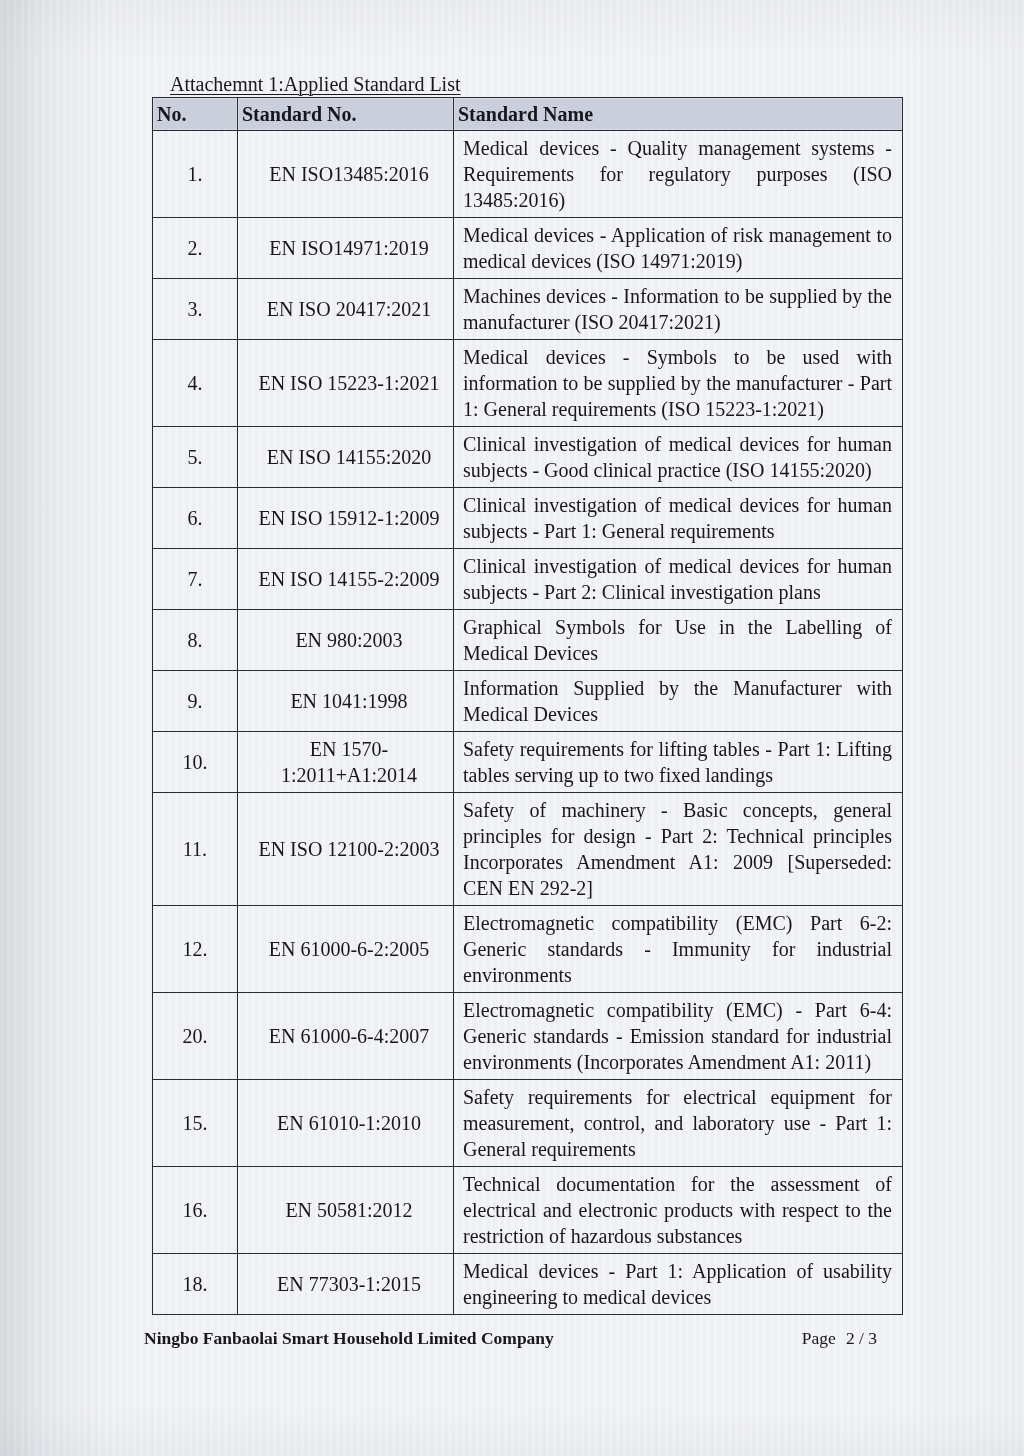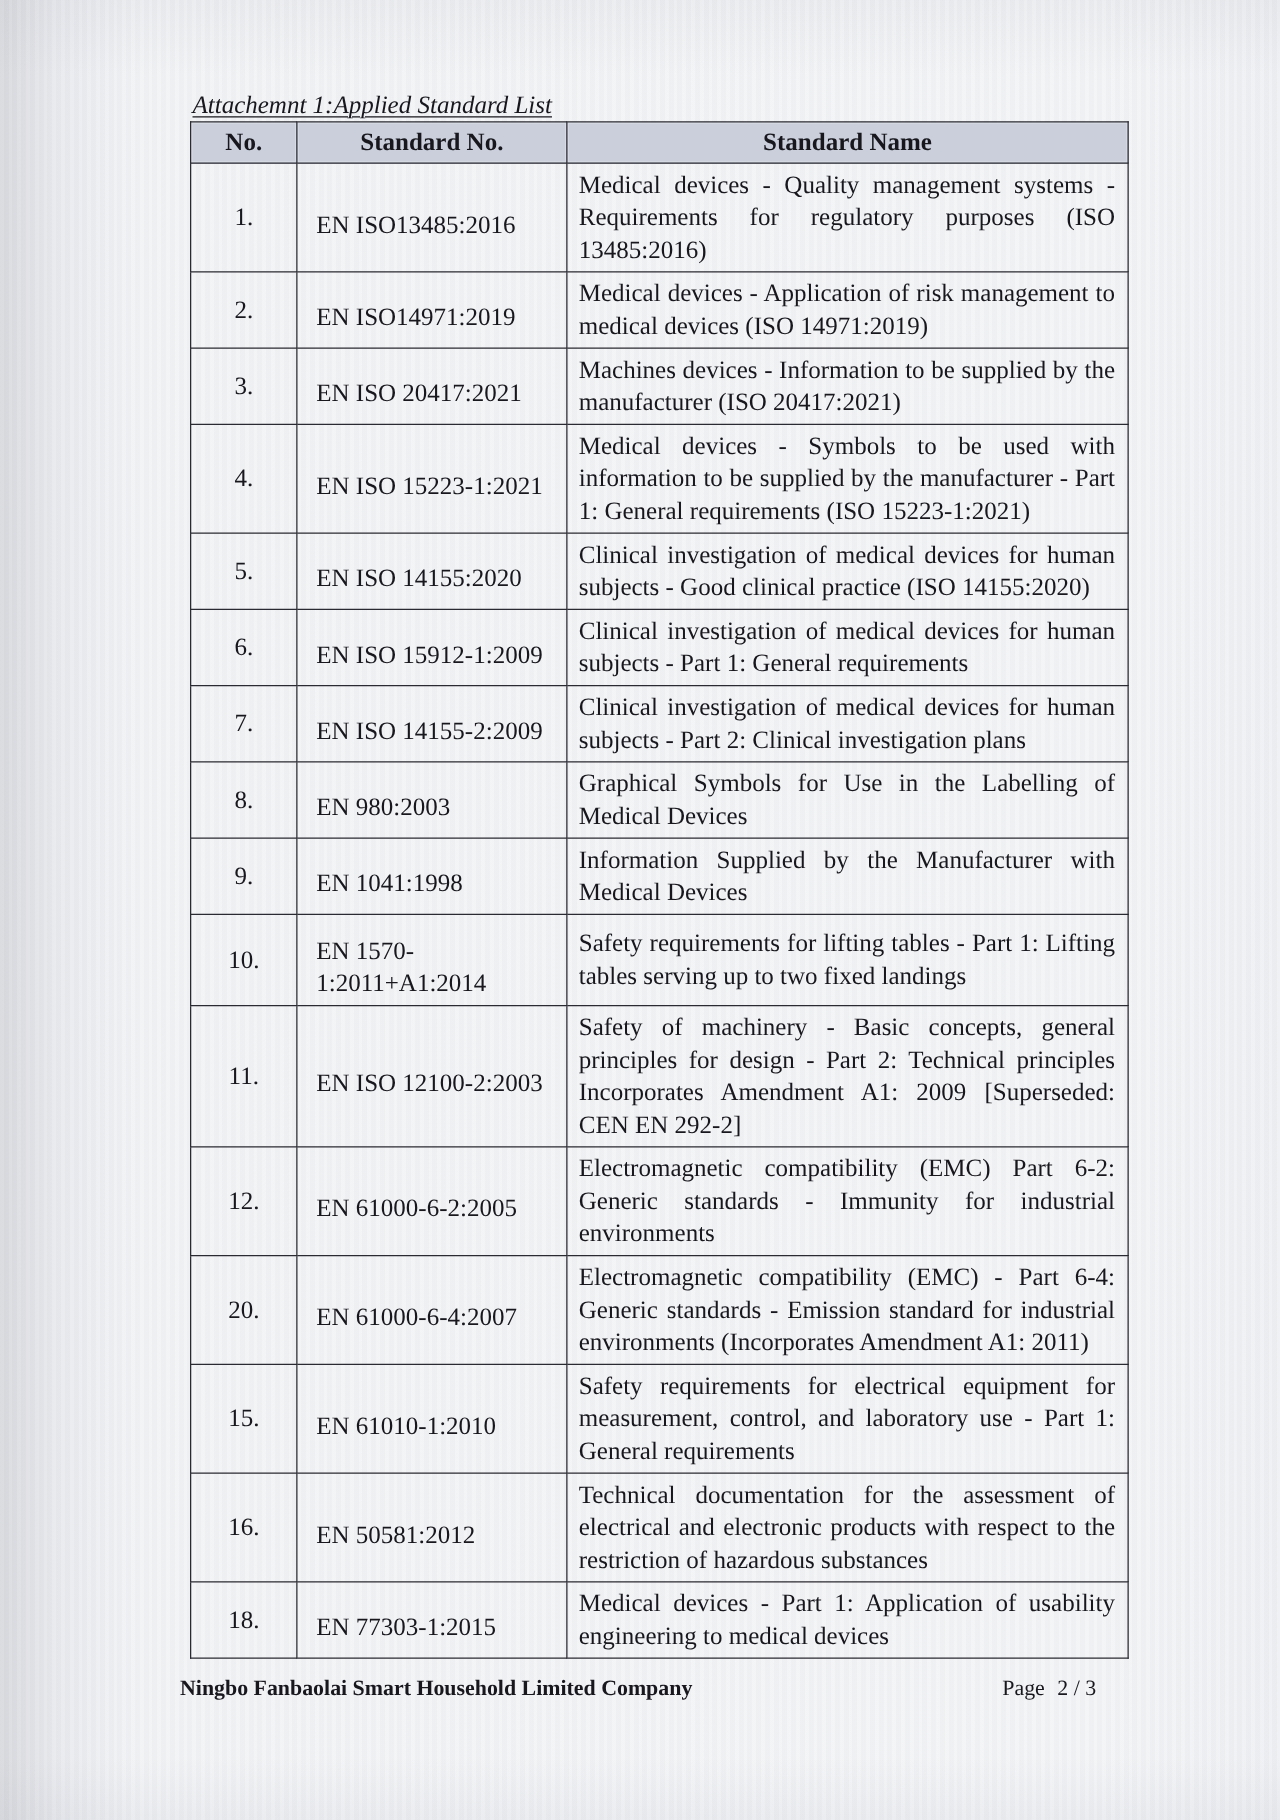--- a/index.html
+++ b/index.html
@@ -29,27 +29,26 @@
   }
   .sheet {
     position: absolute;
     left: 152px;
     top: 72px;
     width: 750px;
   }
   .doc-title {
     font-size: 20px;
     line-height: 24px;
-    margin: 0 0 1px 2px;
+    margin: 0 0 1px 18px;
     font-weight: normal;
     display: inline-block;
     text-decoration: underline;
     text-underline-offset: 3px;
     text-decoration-thickness: 1px;
-    font-style: italic;
   }
   table.standards {
     border-collapse: collapse;
     width: 750px;
     table-layout: fixed;
   }
   table.standards col.c-no { width: 85px; }
   table.standards col.c-std { width: 216px; }
   table.standards col.c-name { width: 449px; }
   table.standards th,
@@ -58,29 +57,29 @@
     vertical-align: middle;
     font-size: 20px;
     line-height: 26px;
   }
   table.standards th {
     background: #cacfdb;
     box-shadow: inset 0 0 0 1px rgba(255,255,255,0.25);
     font-weight: bold;
     font-size: 20px;
     padding: 3px 4px;
-    text-align: center;
+    text-align: left;
   }
   td.cell-no {
     text-align: center;
     padding: 4px 2px;
   }
   td.cell-std {
-    text-align: left;
-    padding: 16px 8px 4px 15px;
+    text-align: center;
+    padding: 4px 8px 4px 15px;
   }
   td.cell-name {
     text-align: justify;
     text-justify: inter-word;
     padding: 4px 10px 4px 9px;
   }
   .page-footer {
     display: flex;
     justify-content: space-between;
     align-items: baseline;

